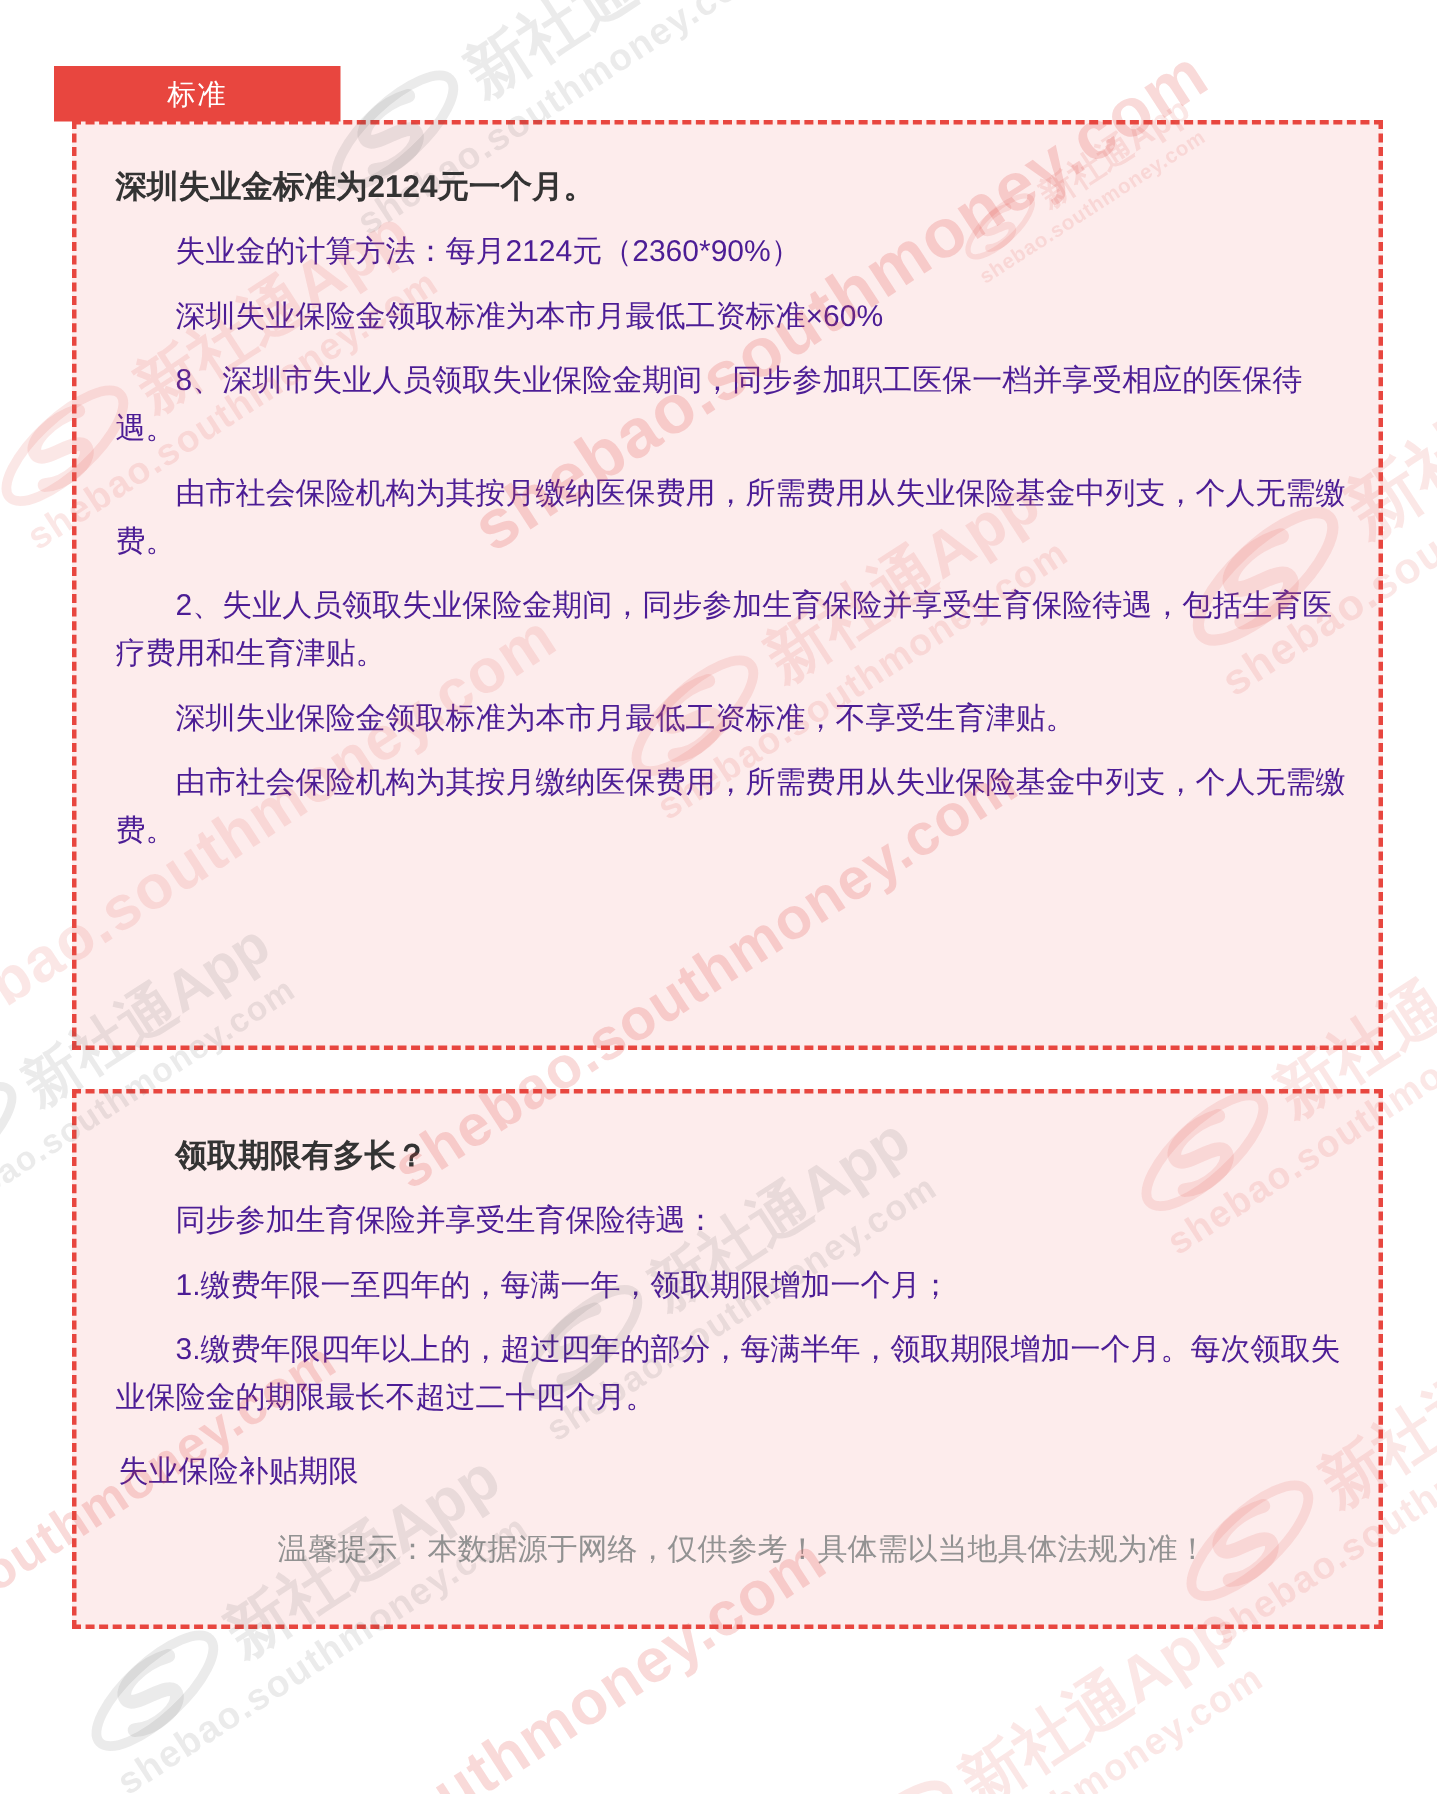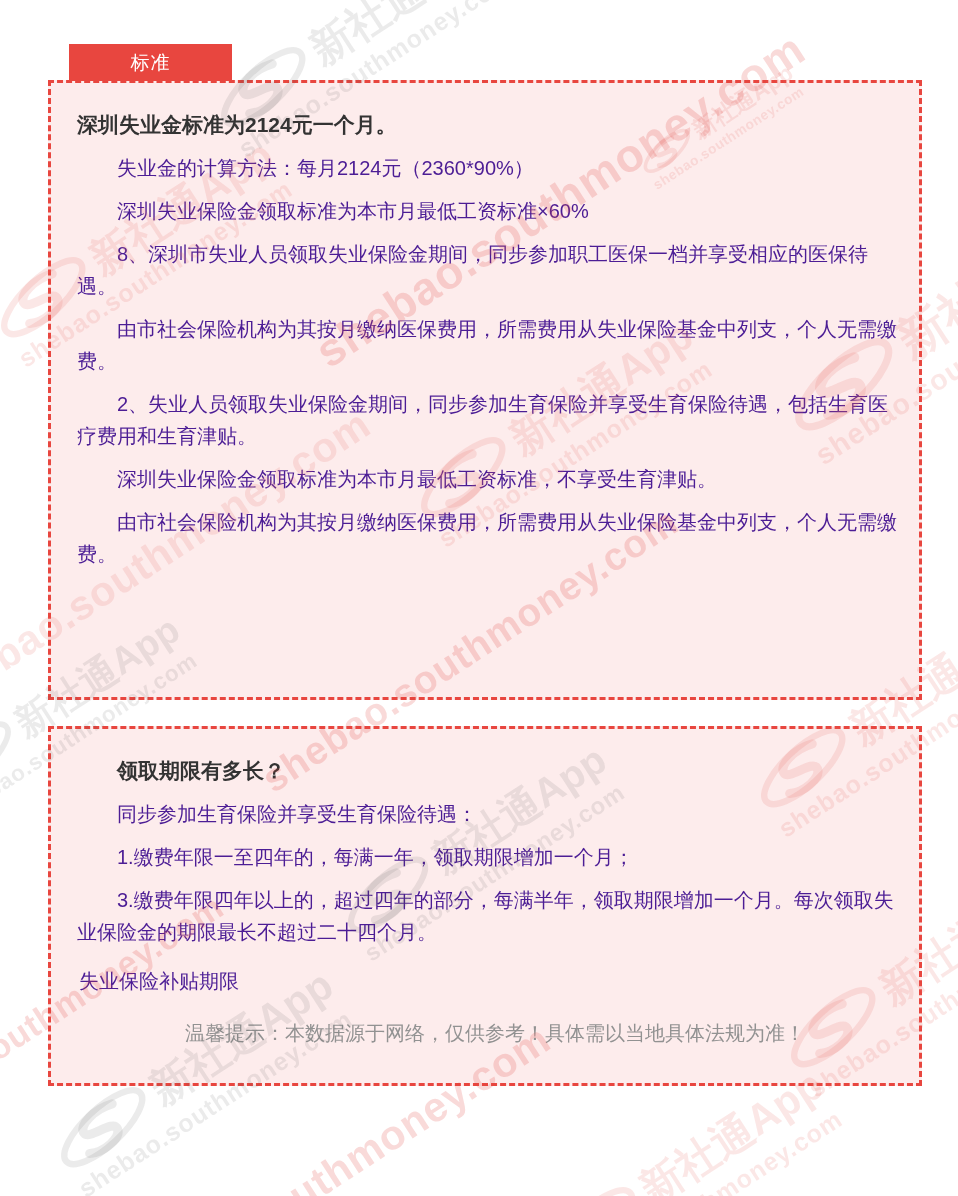--- a/index.html
+++ b/index.html
@@ -6,28 +6,27 @@
   body {
     width:958px; height:1196px;
     background:#ffffff;
     font-family:"Liberation Sans","DejaVu Sans",sans-serif;
     position:relative;
     overflow:hidden;
   }
   
   .tab {
     position:absolute; left:36px; top:44px;
-    width:163px; height:37px;
+    width:191px; height:37px;
     background:#e8463f;
     color:#ffffff;
     font-size:19px;
     display:flex; align-items:center; justify-content:center;
     z-index:3;
     letter-spacing:1px;
-    margin-left:33px;
   }
   
   .bx {
     position:absolute; left:48px; width:874px;
     box-sizing:border-box;
     background:#fdecec;
     border:3px dashed #e8463f;
     padding:26px 14px 0 26px;
     z-index:1;
   }

